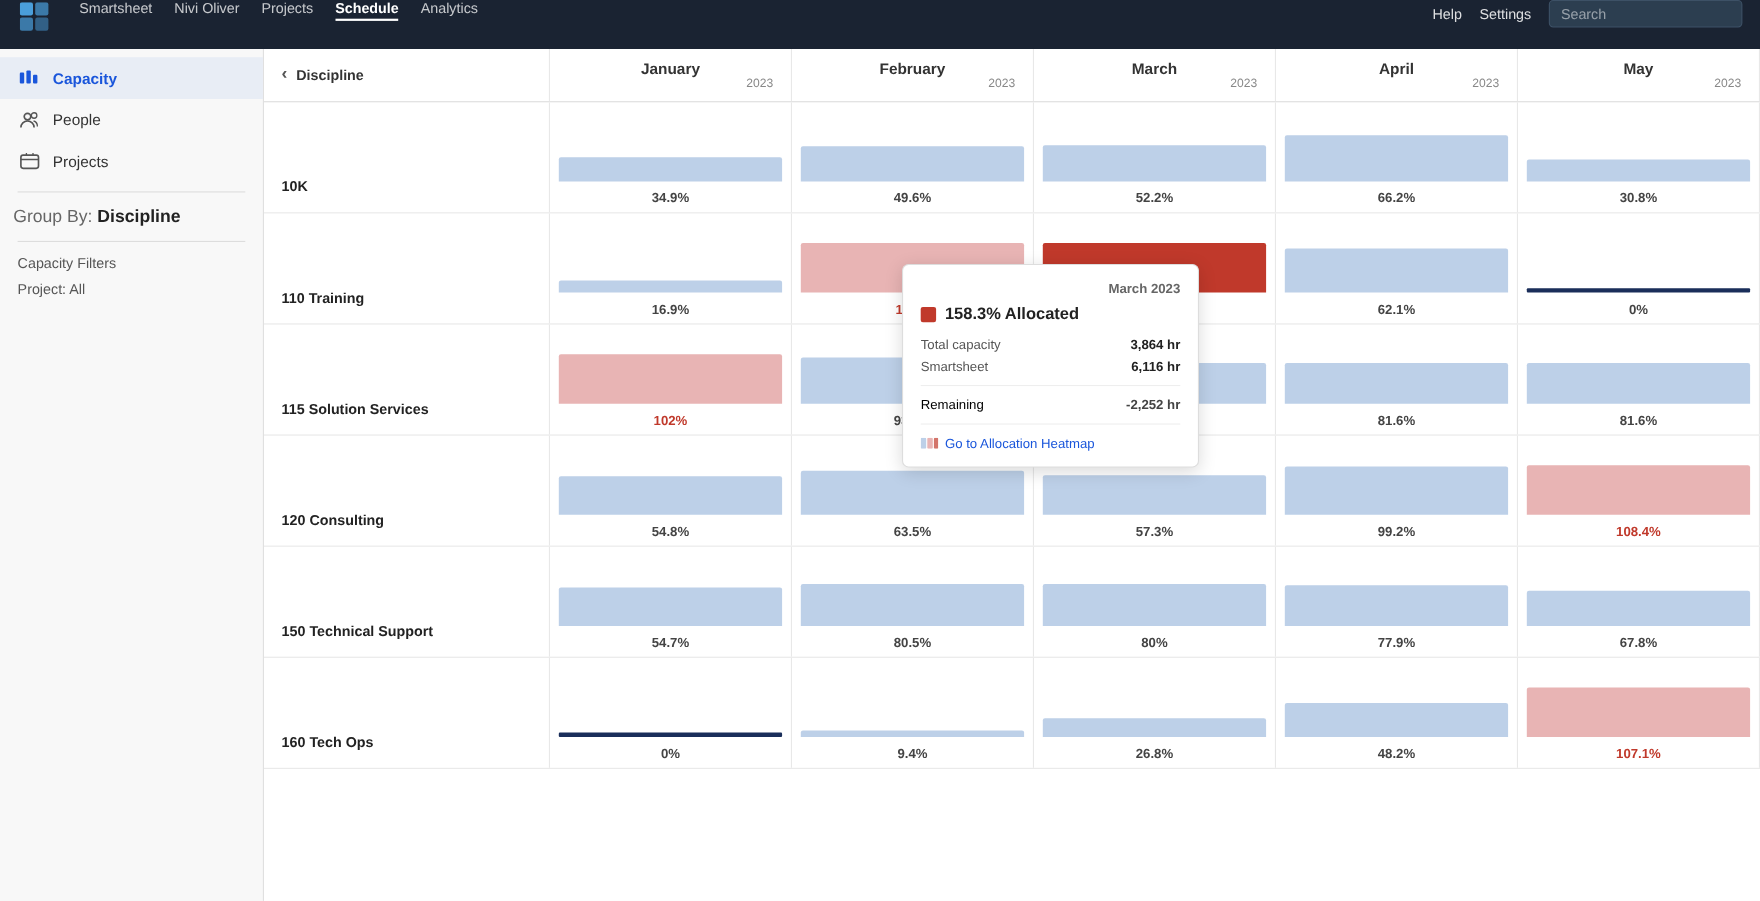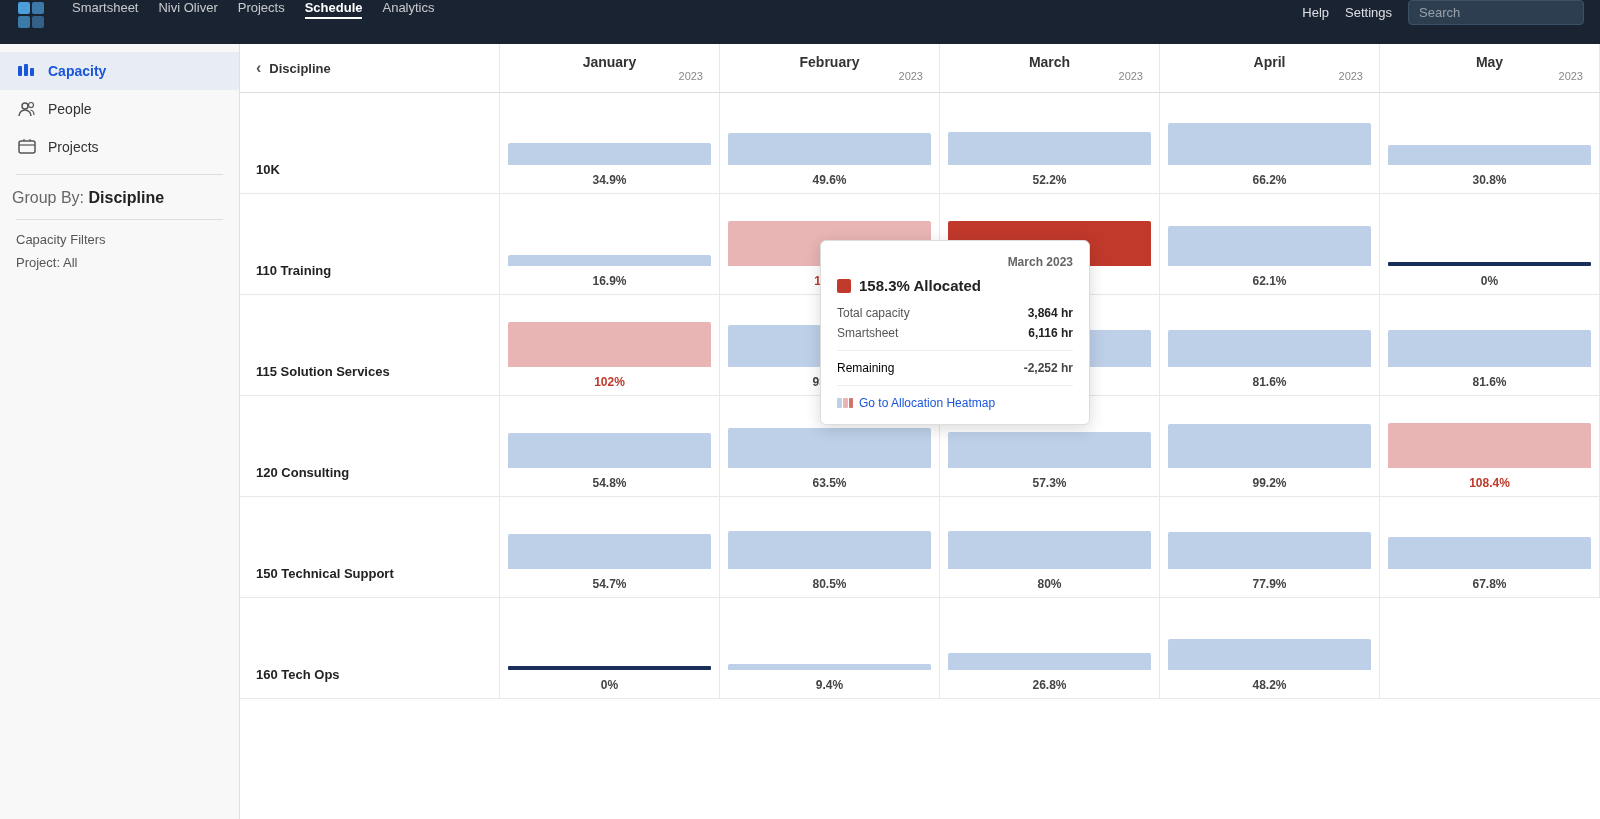--- a/index.html
+++ b/index.html
@@ -516,20 +516,26 @@
               <div class="bar bar-normal" style="height: 27%;"></div>
             </div>
             <div class="pct-label">26.8%</div>
           </div>
           <div class="capacity-cell">
             <div class="bar-container">
               <div class="bar bar-normal" style="height: 48%;"></div>
             </div>
             <div class="pct-label">48.2%</div>
           </div>
+          <div class="capacity-cell">
+            <div class="bar-container">
+              <div class="bar bar-warning" style="height: 70%;"></div>
+            </div>
+            <div class="pct-label over">107.1%</div>
+          </div>
         </div>
       </div>
 
     <div class="tooltip">
       <div class="tooltip-title">March 2023</div>
       <div class="tooltip-allocated">
         <div class="tooltip-dot"></div>
         <span>158.3% Allocated</span>
       </div>
       <div class="tooltip-row">

